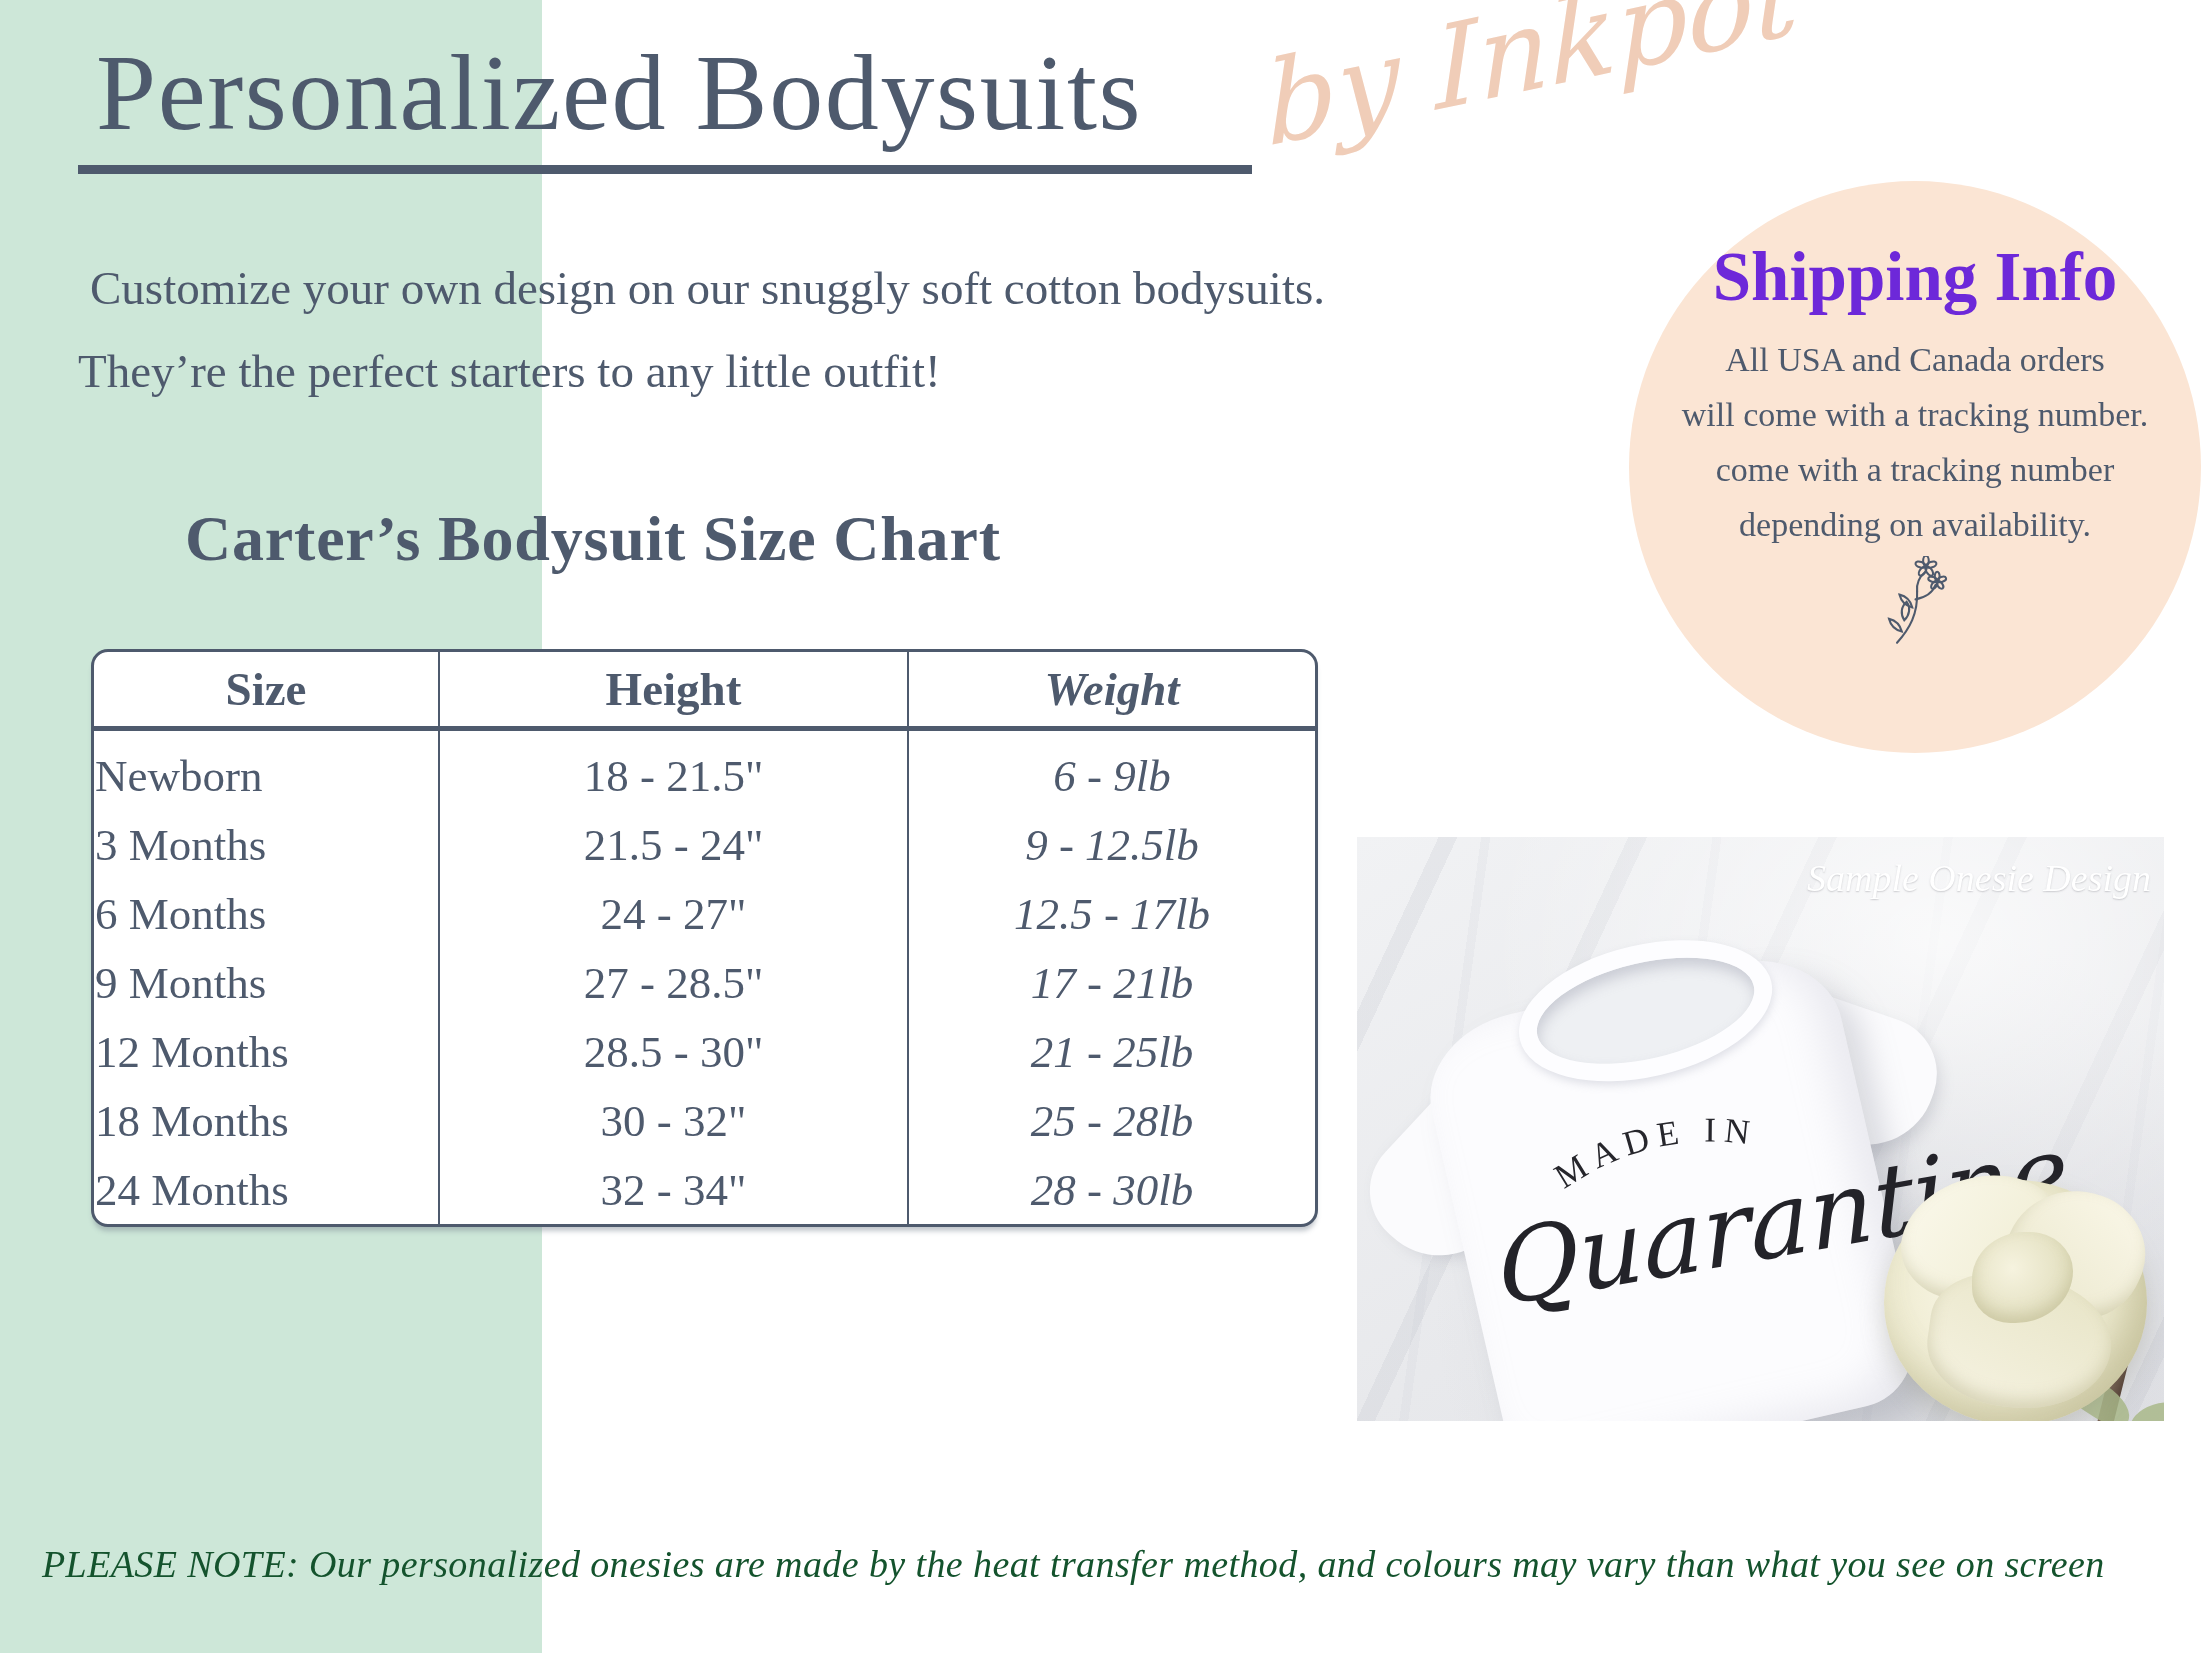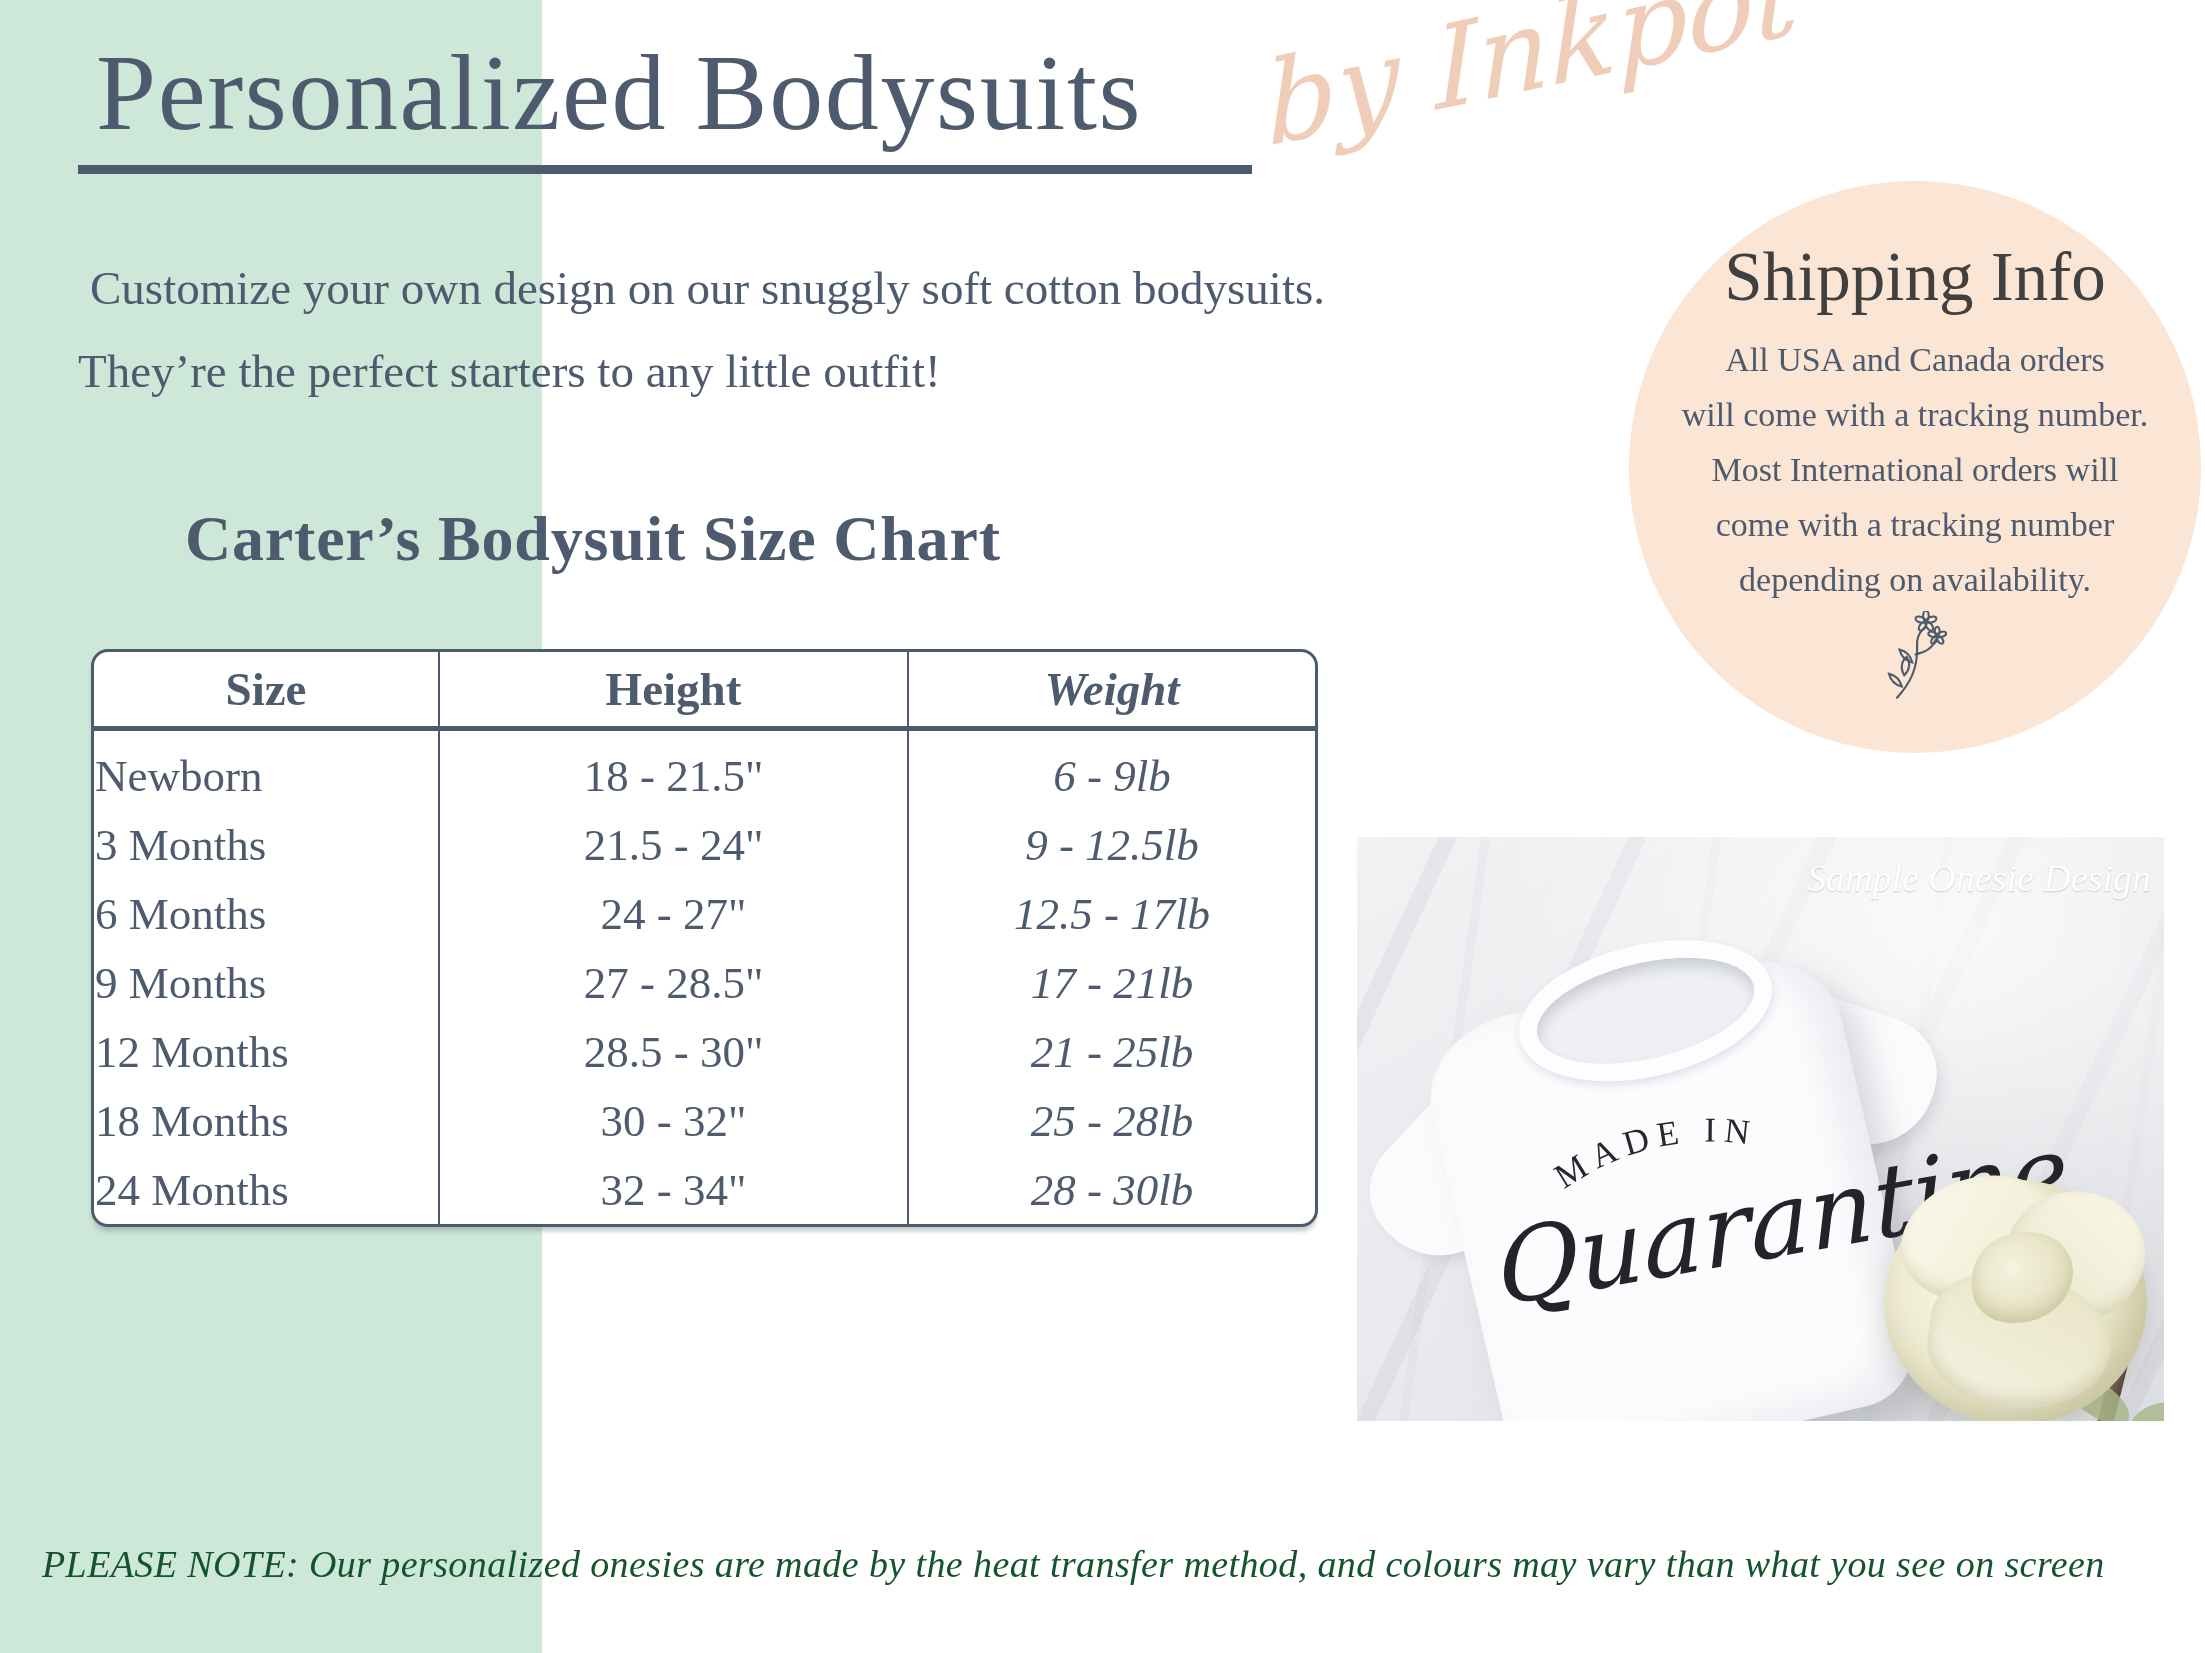--- a/index.html
+++ b/index.html
@@ -46,21 +46,21 @@
   .size-table th:first-child, .size-table td:first-child{border-right:2.5px solid #4e5a6d;}
   .size-table th:last-child,  .size-table td:last-child {border-left:2.5px solid #4e5a6d;font-style:italic;}
   .size-table td:first-child{text-align:left; }
   .size-table tbody tr:first-child td{padding-top:11.4px;}
 
   
   .shipping{
     position:absolute; left:1629px; top:181px; width:572px; height:572px;
     background:#fbe5d4; border-radius:50%; text-align:center;
   }
-  .ship-title{margin:0; padding-top:62px; font-size:69px; font-weight:normal; color:#404040; line-height:1;}
+  .ship-title{margin:0; padding-top:62px; font-size:69px; font-weight:bold; color:#6d28d9; line-height:1;}
   .ship-body{margin-top:19.6px; font-size:34px; line-height:55px; color:#4e5a6d;}
   .sprig{display:block; margin:4.9px auto 0; width:75px; height:90px;}
 
   
   .photo{
     position:absolute; left:1357px; top:837px; width:807px; height:584px; overflow:hidden;
     background:
       radial-gradient(ellipse at 72% 18%, rgba(255,255,255,.75), transparent 55%),
       radial-gradient(ellipse at 62% 80%, rgba(150,152,162,.22), transparent 60%),
       repeating-linear-gradient(115deg, transparent 0 74px, rgba(185,188,198,.20) 74px 91px, transparent 91px 172px),
@@ -187,21 +187,20 @@
         <td>28 - 30lb</td>
       </tr>
     </tbody>
   </table>
 
   <div class="shipping">
     <h3 class="ship-title">Shipping Info</h3>
     <div class="ship-body">
       <div>All USA and Canada orders</div>
       <div>will come with a tracking number.</div>
-      <div>Most International orders will</div>
       <div>come with a tracking number</div>
       <div>depending on availability.</div>
     </div>
     <svg class="sprig" viewBox="0 0 90 112" fill="none" stroke="#4e5a6d" stroke-width="2.6" stroke-linecap="round">
       <path d="M22 108 C 38 90 48 72 47 44"></path>
       <path d="M47 44 C 46 34 50 26 57 20"></path>
       <g transform="translate(58,13)">
         <ellipse cx="0" cy="-7" rx="3.5" ry="6.5"></ellipse>
         <ellipse cx="6.7" cy="-2.2" rx="3.5" ry="6.5" transform="rotate(72 6.7 -2.2)"></ellipse>
         <ellipse cx="4.1" cy="5.7" rx="3.5" ry="6.5" transform="rotate(144 4.1 5.7)"></ellipse>

